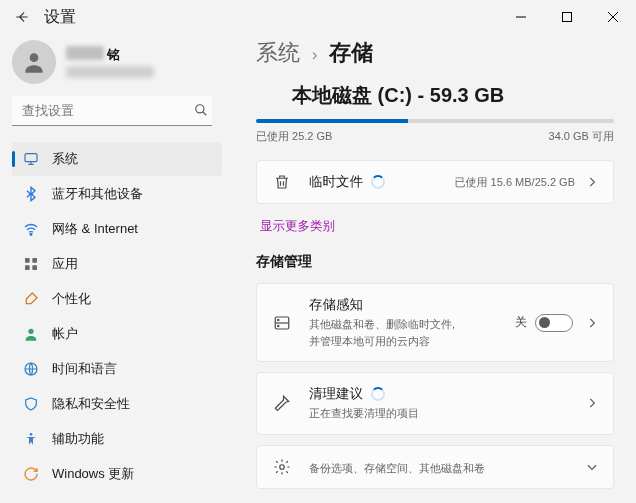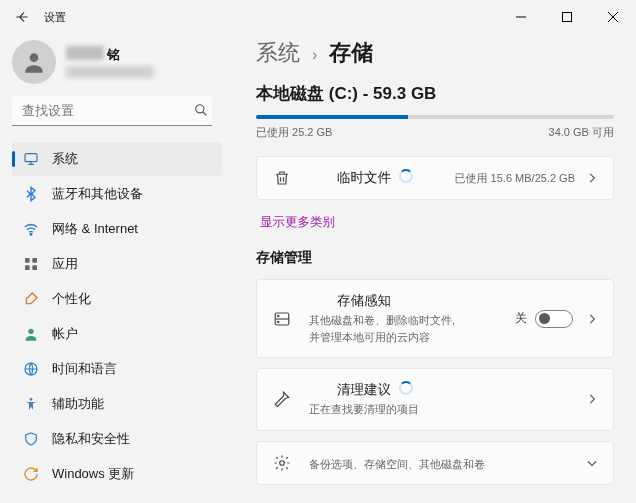--- a/index.html
+++ b/index.html
@@ -1,20 +1,20 @@
 <!DOCTYPE html>
 <html><head>
 <meta charset="utf-8">
 <style>
   * { box-sizing: border-box; margin: 0; padding: 0; font-family: "Segoe UI", "Microsoft YaHei", sans-serif; }
   body { background: #f3f3f3; width: 636px; height: 503px; overflow: hidden; color: #1a1a1a; }
 
   .titlebar { height: 34px; display: flex; align-items: center; padding-left: 10px; }
   .titlebar .back { width: 24px; height: 24px; display: flex; align-items: center; justify-content: center; cursor: pointer; }
-  .titlebar .title { font-size: 11px; margin-left: 10px; }
+  .titlebar .title { font-size: 16px; margin-left: 10px; }
   .win-controls { margin-left: auto; display: flex; }
   .win-btn { width: 46px; height: 34px; display: flex; align-items: center; justify-content: center; cursor: pointer; }
 
   .app { display: flex; height: calc(503px - 34px); }
   .sidebar { width: 230px; padding: 6px 8px 8px 12px; display: flex; flex-direction: column; }
   .user { display: flex; align-items: center; margin-bottom: 12px; }
   .avatar { width: 44px; height: 44px; border-radius: 50%; background: #d0d0d0; display: flex; align-items: center; justify-content: center; margin-right: 10px; }
   .user-meta { display:flex; flex-direction:column; gap:2px; }
   .username-blur { width: 38px; height: 14px; background: #bfbfbf; filter: blur(2px); border-radius: 2px; }
   .username-suffix { font-size: 13px; font-weight:600; margin-left: 1px; position: relative; top:-15px; left:40px; }
@@ -29,29 +29,29 @@
   .nav-item.active { background: #eaeaea; }
   .nav-item.active::before { content: ""; position: absolute; left: 0; top: 9px; width: 3px; height: 16px; background: #0067c0; border-radius: 2px; }
   .nav-item .nicon { width: 18px; height: 18px; margin-right: 12px; display:flex; align-items:center; justify-content:center; }
   .nav-item .nlabel { }
 
   .main { flex: 1; padding: 0 22px 0 26px; overflow-y: auto; }
   .breadcrumb { display: flex; align-items: baseline; gap: 12px; font-size: 22px; font-weight: 600; margin-top: 4px; margin-bottom: 14px; }
   .breadcrumb .crumb-root { color: #666; font-weight: 500; }
   .breadcrumb .chev { color: #888; font-size: 16px; font-weight:400; }
 
-  .disk-title { font-size: 17px; font-weight: 700; margin-bottom: 10px; }
+  .disk-title { font-size: 20px; font-weight: 700; margin-bottom: 10px; margin-left: 36px; }
   .prog { width: 100%; height: 4px; background: #d6d6d6; border-radius: 2px; overflow: hidden; margin-bottom: 6px; position: relative; }
   .prog-fill { height: 100%; background: #0067c0; }
   .prog-labels { display: flex; justify-content: space-between; font-size: 11px; color: #666; margin-bottom: 16px; }
 
   .card { background: #fbfbfb; border: 1px solid #e6e6e6; border-radius: 4px; display: flex; align-items: center; padding: 12px 14px; margin-bottom: 10px; }
   .card .cicon { width: 22px; display:flex; justify-content:center; margin-right: 16px; color:#4a4a4a; }
   .card .cbody { flex: 1; }
-  .card .ctitle { font-size: 13.5px; display:flex; gap:8px;margin-left:28px; }
+  .card .ctitle { font-size: 13.5px; display:flex; align-items:center; gap:8px; }
   .card .csub { font-size: 11px; color: #666; line-height: 1.5; margin-top: 2px; }
   .card .ctrail { font-size: 11px; color: #666; margin-right: 10px; white-space: nowrap; }
   .card .cchev { color: #5a5a5a; display:flex; }
   .spinner { width: 14px; height: 14px; border: 2px solid #cfe4f7; border-top-color: #0067c0; border-radius: 50%; animation: spin 1s linear infinite; }
   @keyframes spin { to { transform: rotate(360deg); } }
 
   .link-more { color: #a21caf; font-size: 12.5px; cursor: pointer; display:inline-block; margin: 4px 0 18px 4px; }
 
   .section-h { font-size: 14px; font-weight: 600; margin-bottom: 12px; }
 
@@ -179,34 +179,34 @@
           <span class="nicon">
             <svg width="16" height="16" viewBox="0 0 24 24" fill="none" stroke="#2a82c9" stroke-width="1.8">
               <circle cx="12" cy="12" r="9"></circle>
               <path d="M3 12h18M12 3c3 3 3 15 0 18M12 3c-3 3-3 15 0 18"></path>
             </svg>
           </span>
           <span class="nlabel">时间和语言</span>
         </li>
         <li class="nav-item">
           <span class="nicon">
+            <svg width="16" height="16" viewBox="0 0 24 24" fill="none" stroke="#2a82c9" stroke-width="1.8">
+              <path d="M12 3l8 3v5c0 5-3 8-8 10-5-2-8-5-8-10V6z"></path>
+            </svg>
+          </span>
+          <span class="nlabel">隐私和安全性</span>
+        </li>
+        <li class="nav-item">
+          <span class="nicon">
             <svg width="16" height="16" viewBox="0 0 24 24" fill="#4a7fc8">
               <circle cx="12" cy="5" r="2"></circle>
               <path d="M4 9h16l-5 2v10l-3-5-3 5V11z"></path>
             </svg>
           </span>
           <span class="nlabel">辅助功能</span>
-        </li>
-        <li class="nav-item">
-          <span class="nicon">
-            <svg width="16" height="16" viewBox="0 0 24 24" fill="none" stroke="#2a82c9" stroke-width="1.8">
-              <path d="M12 3l8 3v5c0 5-3 8-8 10-5-2-8-5-8-10V6z"></path>
-            </svg>
-          </span>
-          <span class="nlabel">隐私和安全性</span>
         </li>
         <li class="nav-item">
           <span class="nicon">
             <svg width="16" height="16" viewBox="0 0 24 24" fill="none" stroke="#e08a2e" stroke-width="2">
               <path d="M21 12a9 9 0 11-3-6.7L21 8M21 3v5h-5"></path>
             </svg>
           </span>
           <span class="nlabel">Windows 更新</span>
         </li>
       </ul>

